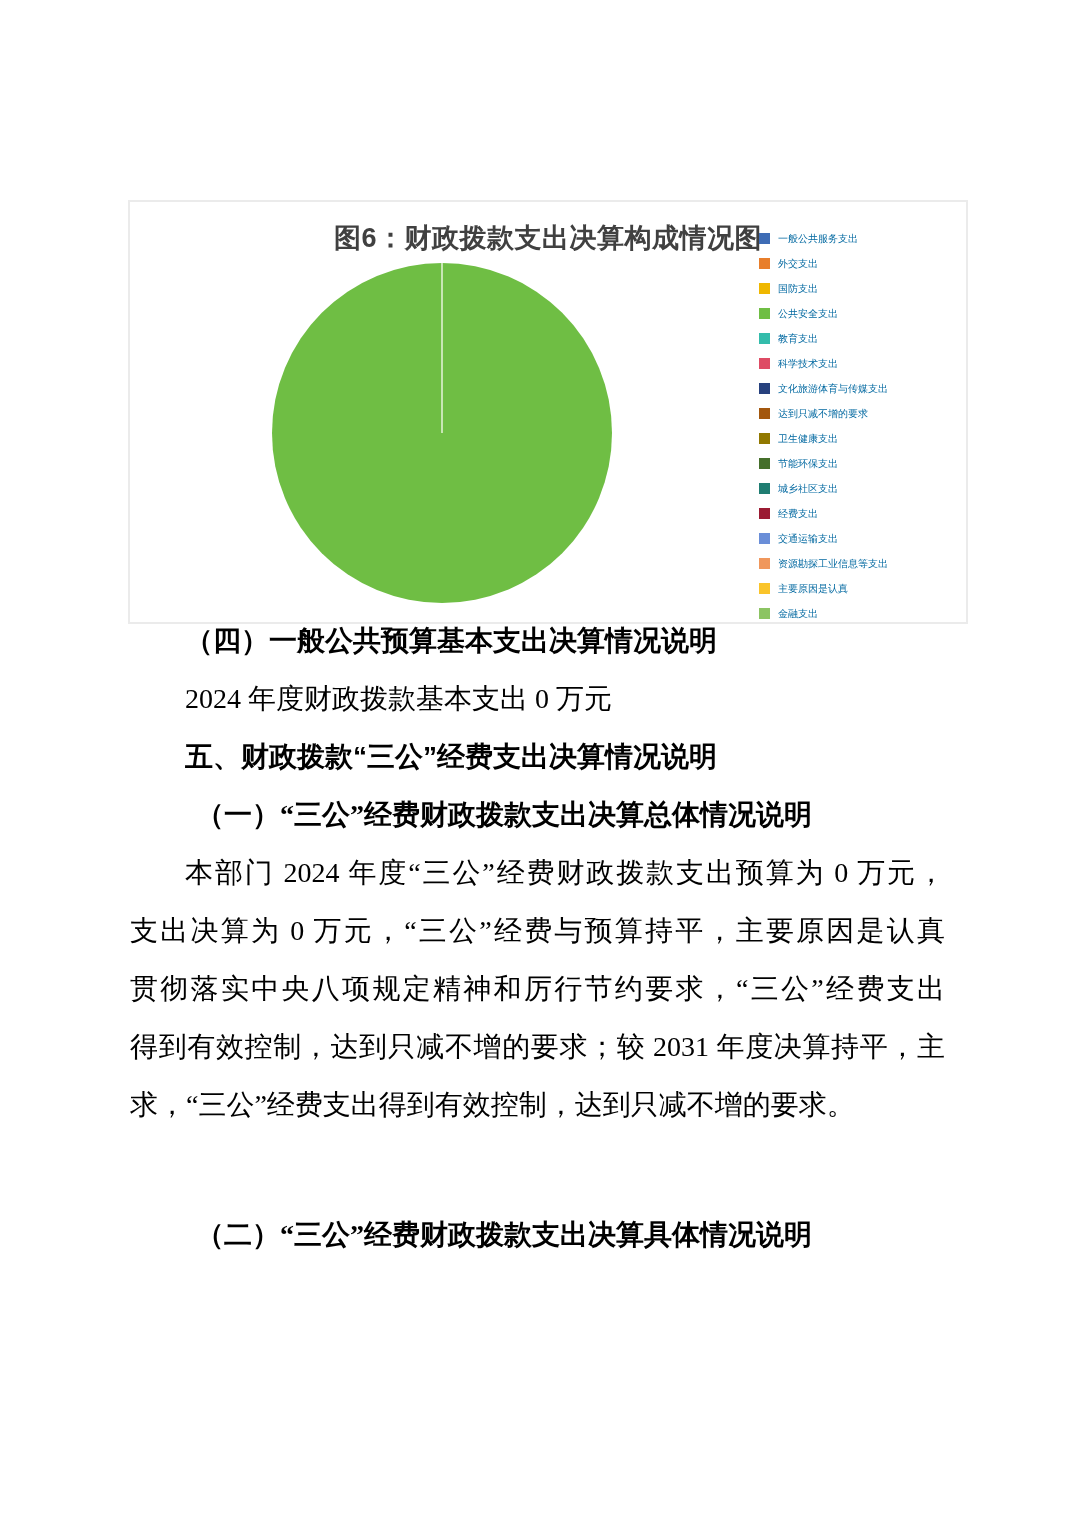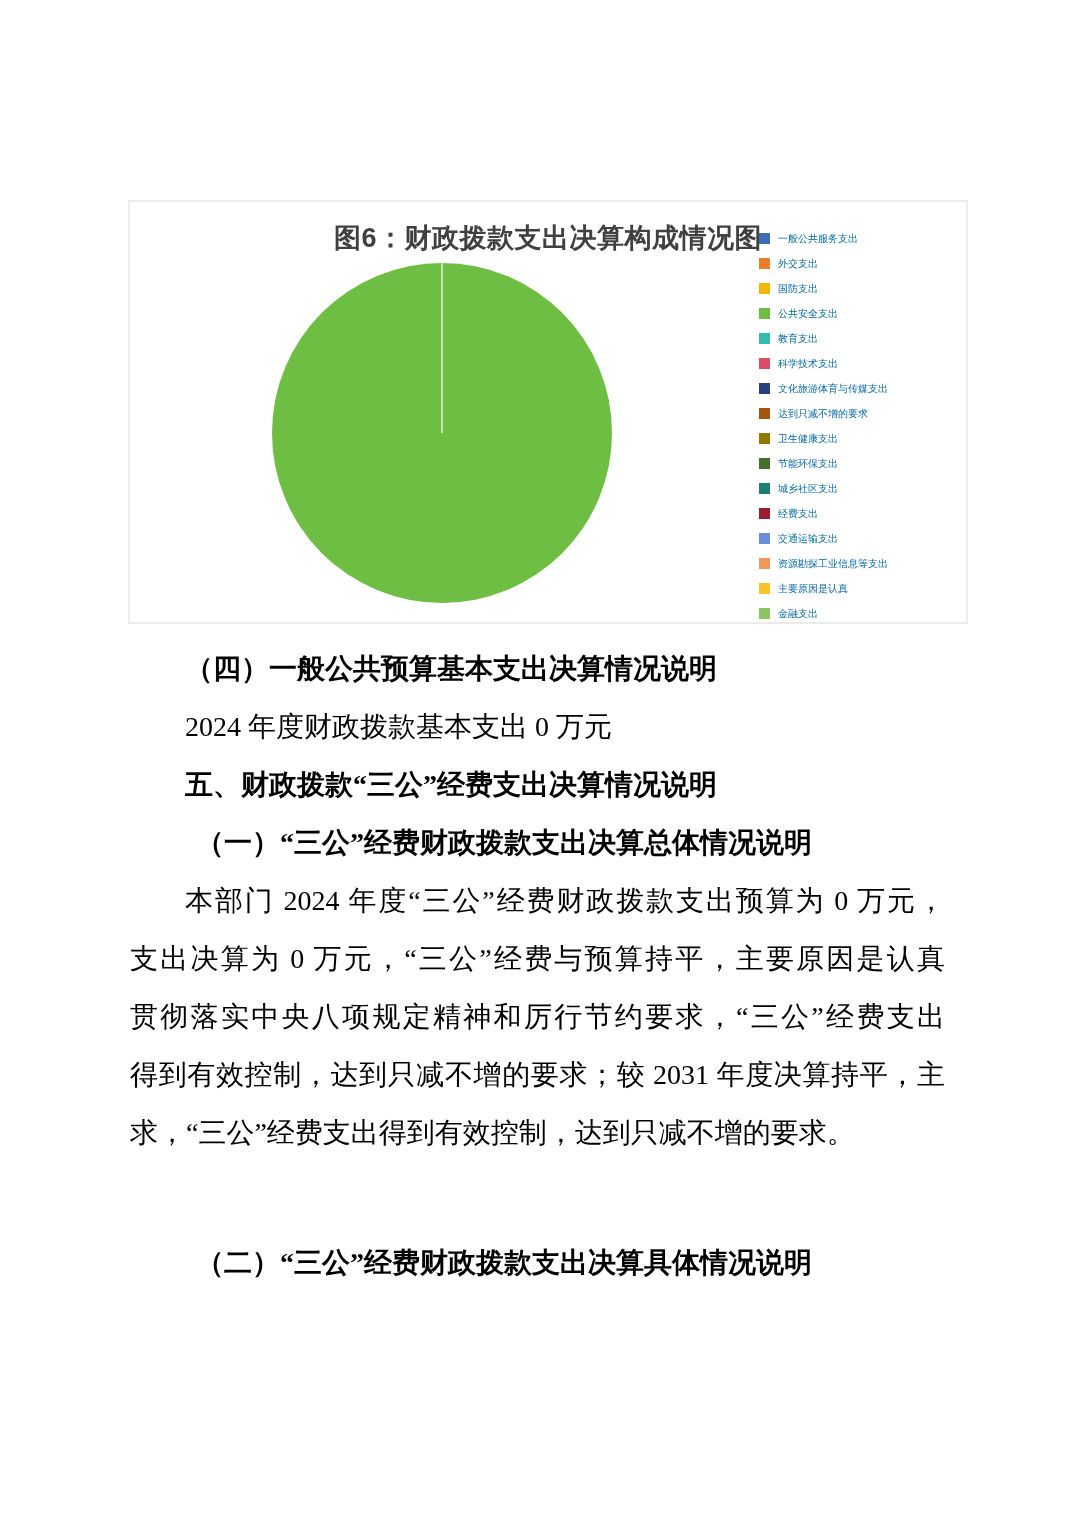--- a/index.html
+++ b/index.html
@@ -62,35 +62,35 @@
   .legend-label {
     font-family: "Liberation Sans", sans-serif;
     font-size: 10px;
     color: #0369a1;
     white-space: nowrap;
   }
 
   
   .doc {
     position: absolute;
-    left: 130px; top: 640px;
+    left: 130px; top: 612px;
     width: 815px;
     font-size: 28px;
     color: #000000;
   }
   .line {
     line-height: 58px;
     white-space: nowrap;
   }
   .h-serif {
     font-family: "Liberation Serif", serif;
     font-weight: bold;
   }
   .h-sans {
-    font-family: Liberation Serif, serif;
+    font-family: Liberation Sans, sans-serif;
     font-weight: bold;
   }
   .indent-2 { padding-left: 55px; }
   .indent-h { padding-left: 66px; }
   .para-line {
     line-height: 58px;
     text-align: justify;
     text-align-last: justify;
     white-space: normal;
   }

